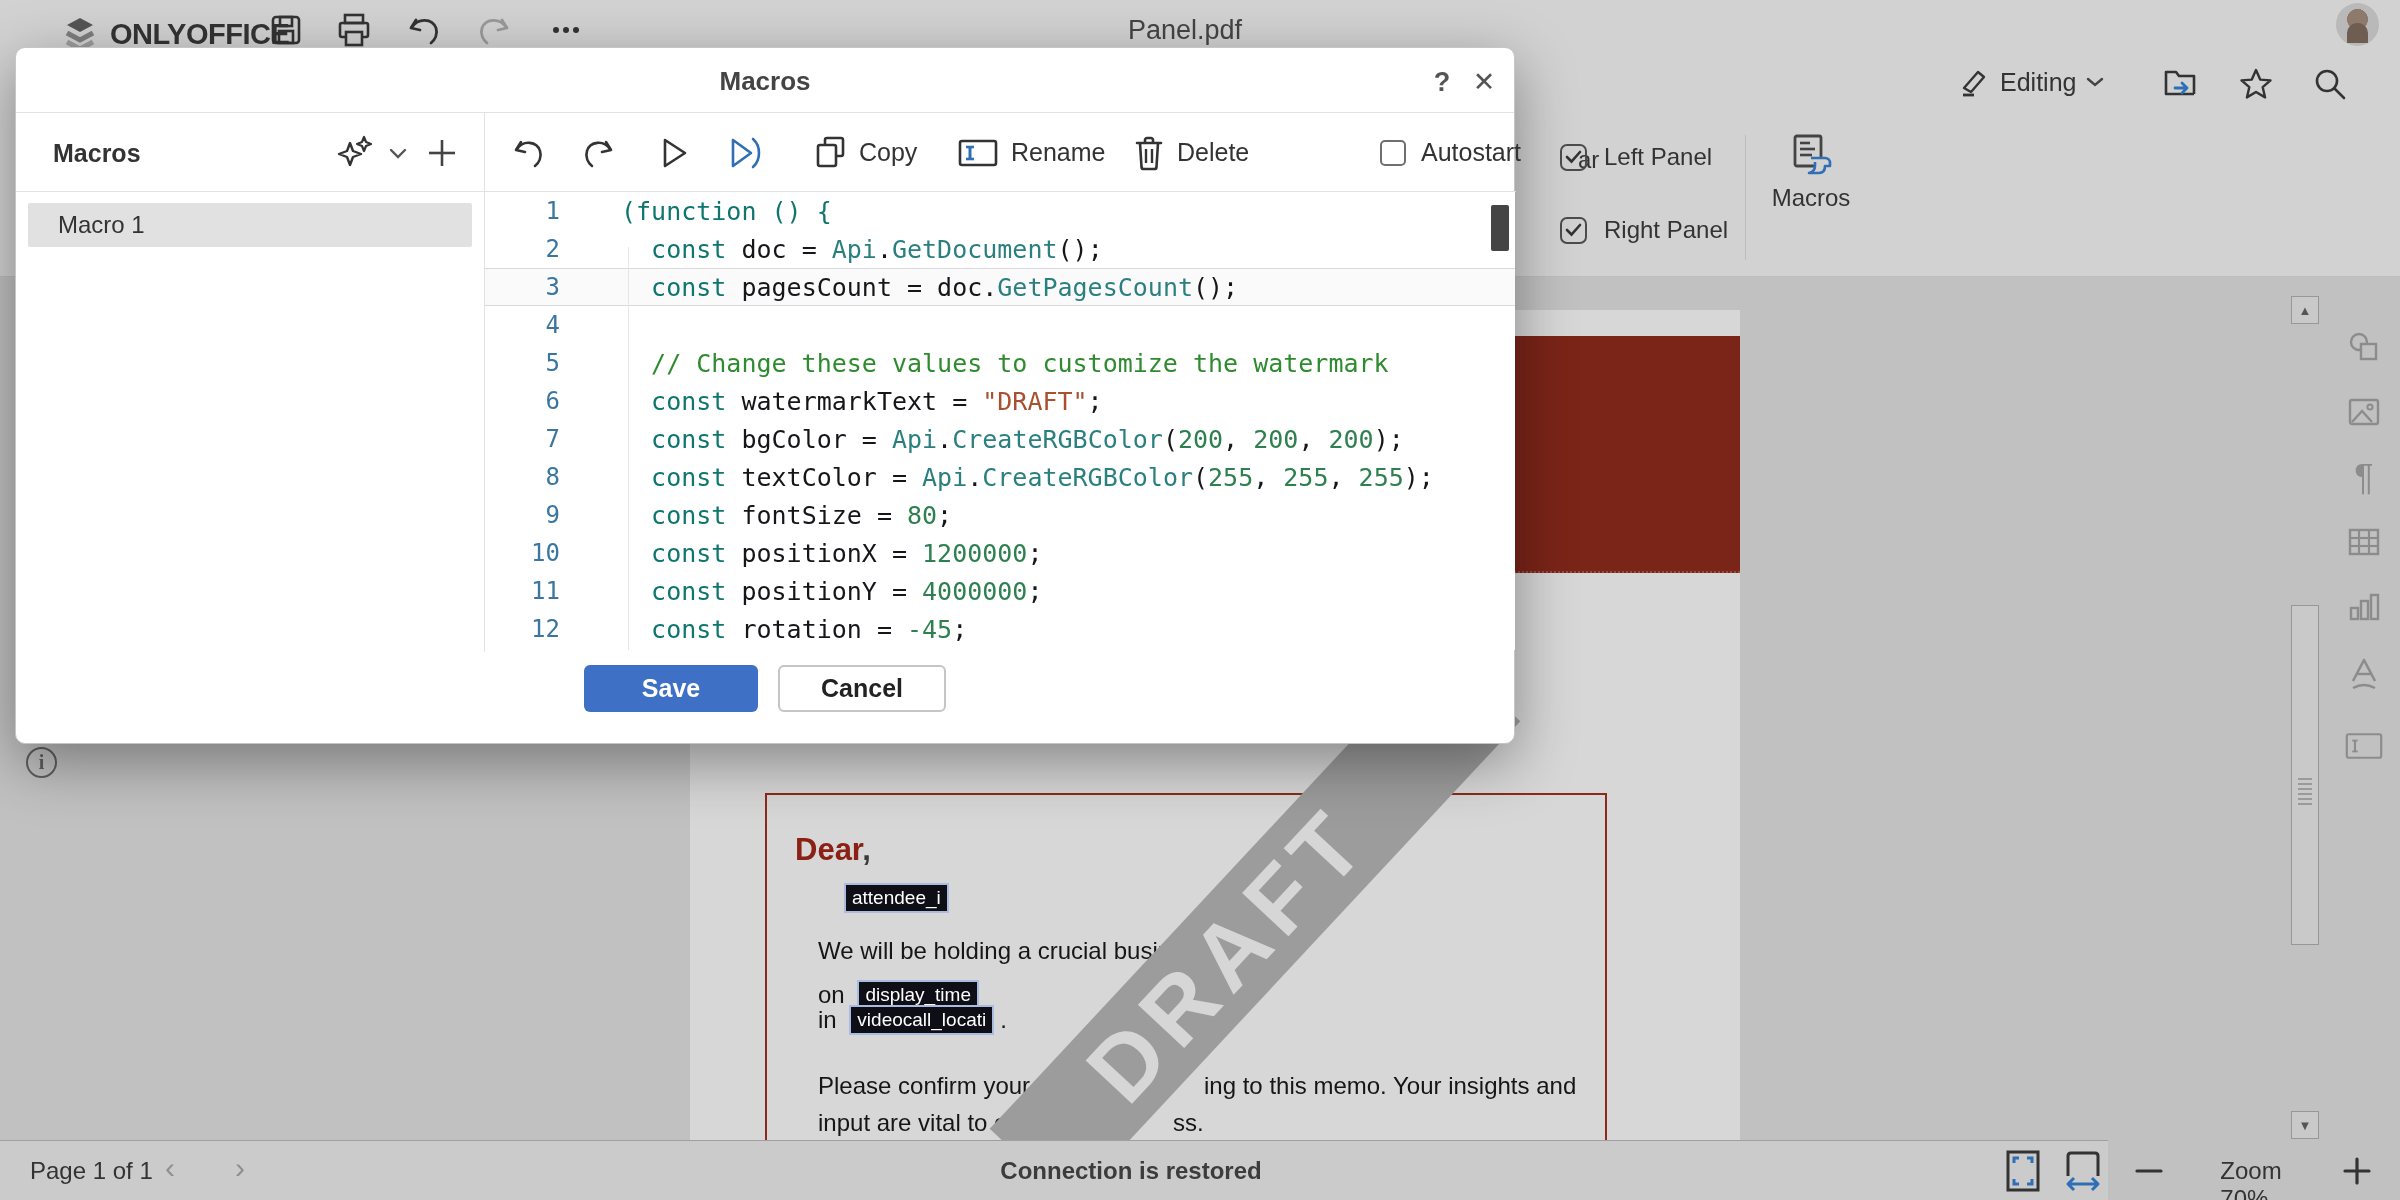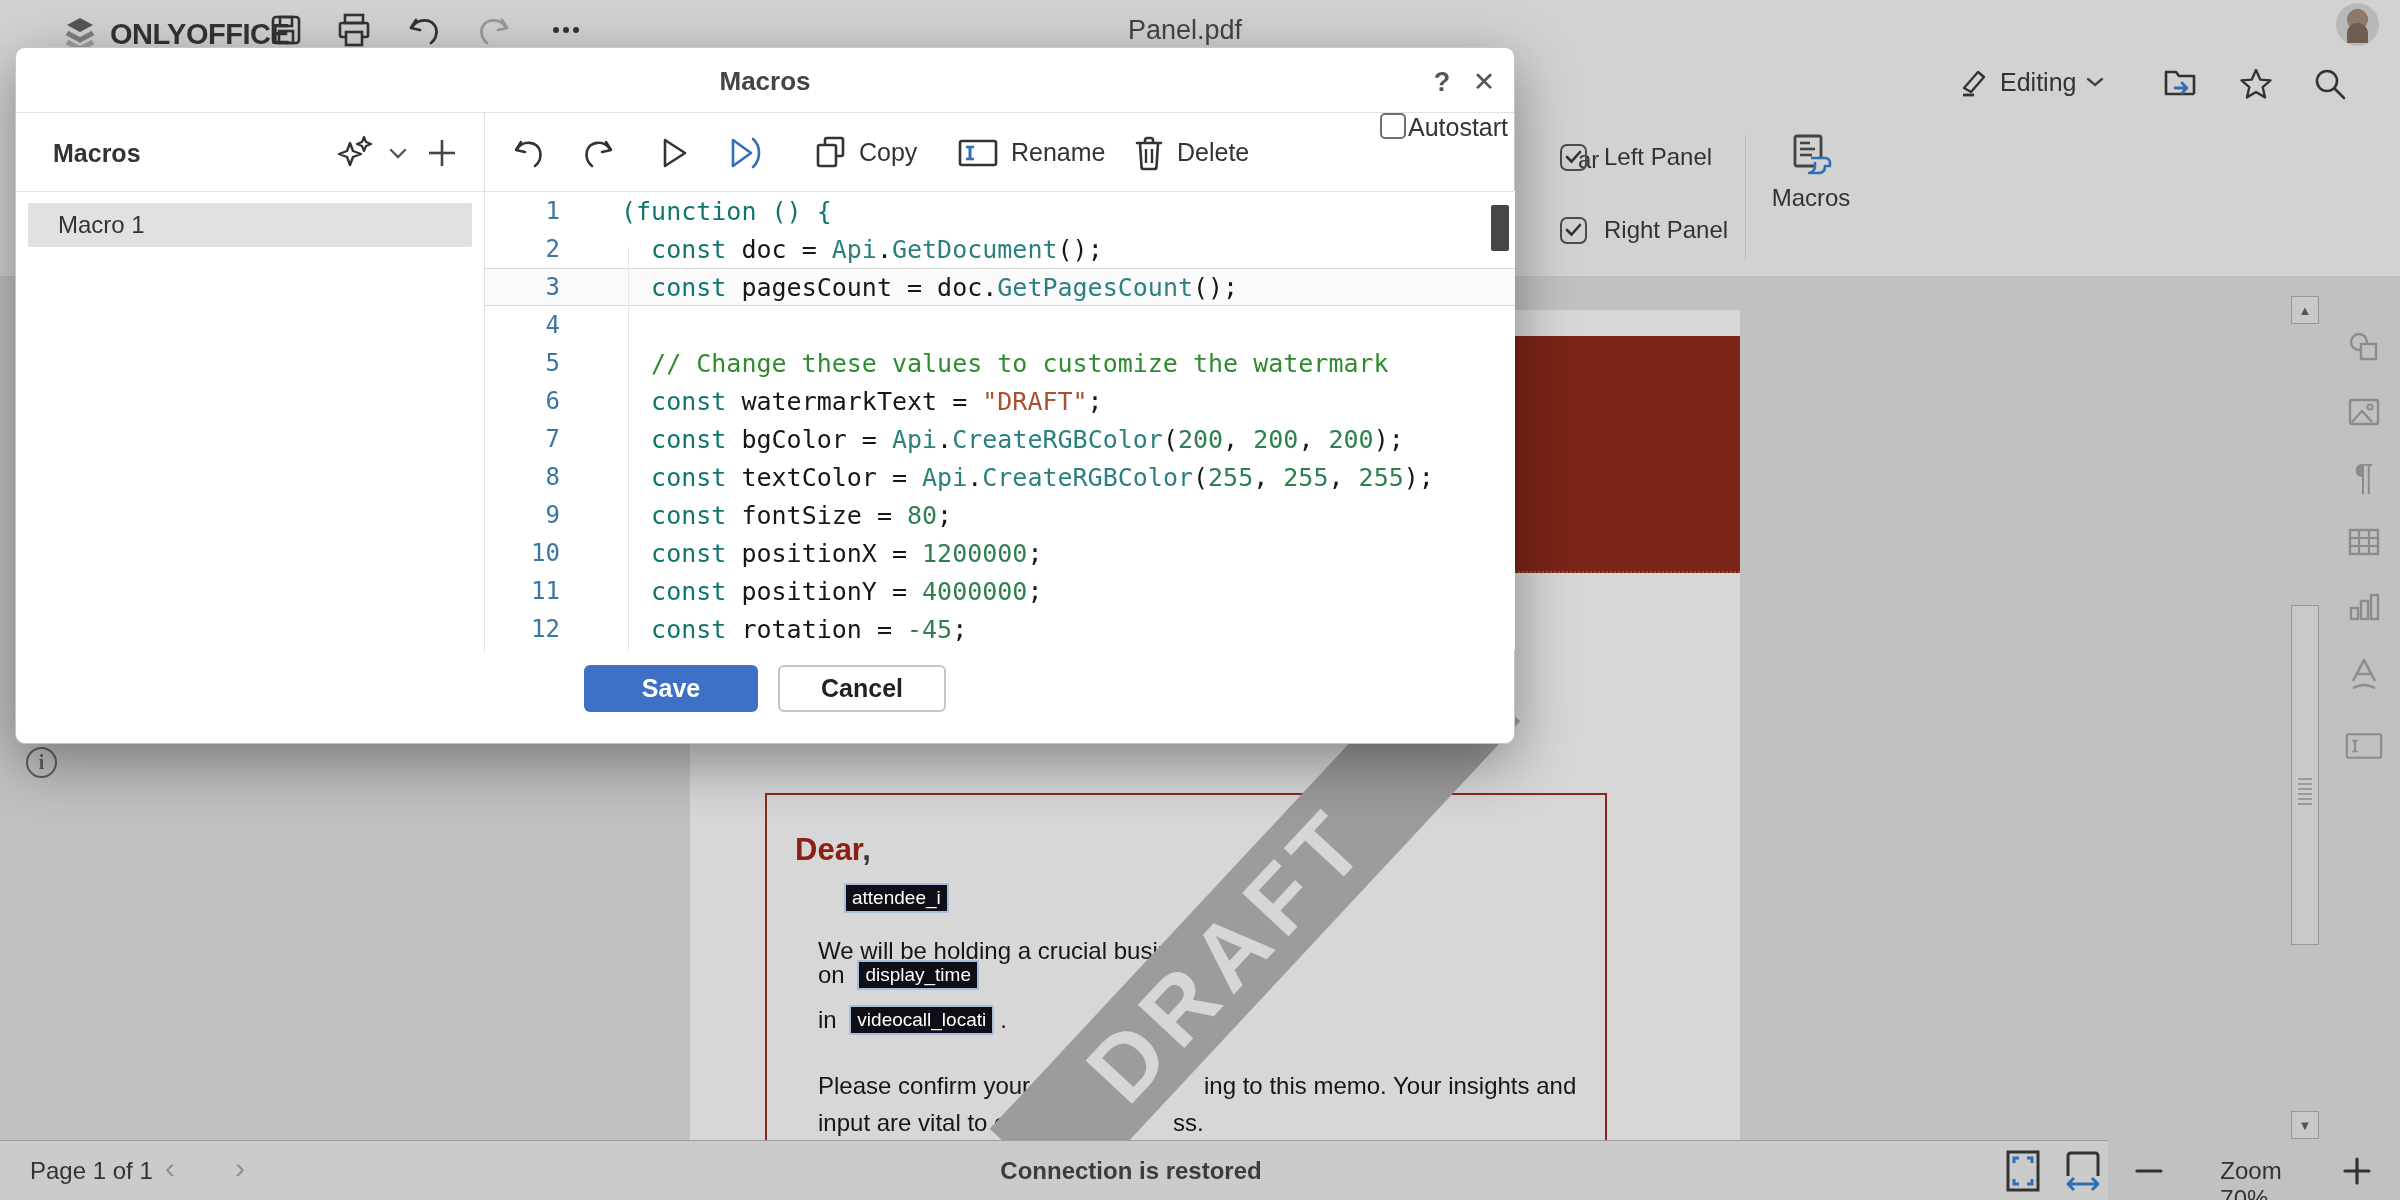--- a/index.html
+++ b/index.html
@@ -100,21 +100,21 @@
     padding-left:30px; font-size:24px; color:#333; cursor:pointer; border-radius:2px; }
   .macro-item.sel { background:#e1e1e1; }
 
   
   #dlg-toolbar { position:absolute; left:469px; top:65px; width:1031px; height:79px;
     border-bottom:1px solid #e2e2e2; }
   .tbtn { position:absolute; top:0; height:79px; display:flex; align-items:center; gap:12px;
     color:#333; font-size:25px; cursor:pointer; }
   .tbtn svg { display:block; }
   #autostart { position:absolute; left:895px; top:0; height:79px; display:flex;
-    gap:2px; font-size:25px; color:#333; cursor:pointer; }
+    align-items:center; gap:15px; font-size:25px; color:#333; cursor:pointer; }
   .cbx-empty { width:26px; height:26px; border:2px solid #6f6f6f; border-radius:5px; background:#fff; }
 
   
   #editor { position:absolute; left:469px; top:144px; width:1030px; height:458px;
     overflow:hidden; background:#fff; font-family:"DejaVu Sans Mono", monospace; }
   .cl { display:flex; align-items:center; height:38px; }
   .cl.active { background:#fafafa; border-top:1px solid #d9d9d9; border-bottom:1px solid #d9d9d9; }
   .ln { width:75px; text-align:right; color:#3b76a0; font-size:24px; flex:none;
     user-select:none; }
   .ct { margin-left:61px; font-size:25px; white-space:pre; color:#16161a; }
@@ -228,21 +228,21 @@
   <div id="letterhead"></div>
   <div id="memo-box"></div>
 
   <div class="dear">
     <span>Dear</span><span class="comma">,</span>
   </div>
   <div class="dline" style="left:823px; top:608px">
     <span class="chip">attendee_i</span>
   </div>
   <div class="dline" style="left:795px; top:660px">We will be holding a crucial business m</div>
-  <div class="dline" style="left:795px; top:684px">
+  <div class="dline" style="left:795px; top:704px">
     <span>on </span><span class="chip">display_time</span>
   </div>
   <div class="dline" style="left:795px; top:729px">
     <span>in </span><span class="chip">videocall_locati</span><span>.</span>
   </div>
   <div class="dline" style="left:795px; top:795px">Please confirm your atten</div>
   <div class="dline" style="left:1181px; top:795px">ing to this memo. Your insights and</div>
   <div class="dline" style="left:795px; top:832px">input are vital to our c</div>
   <div class="dline" style="left:1150px; top:832px">ss.</div>
 

